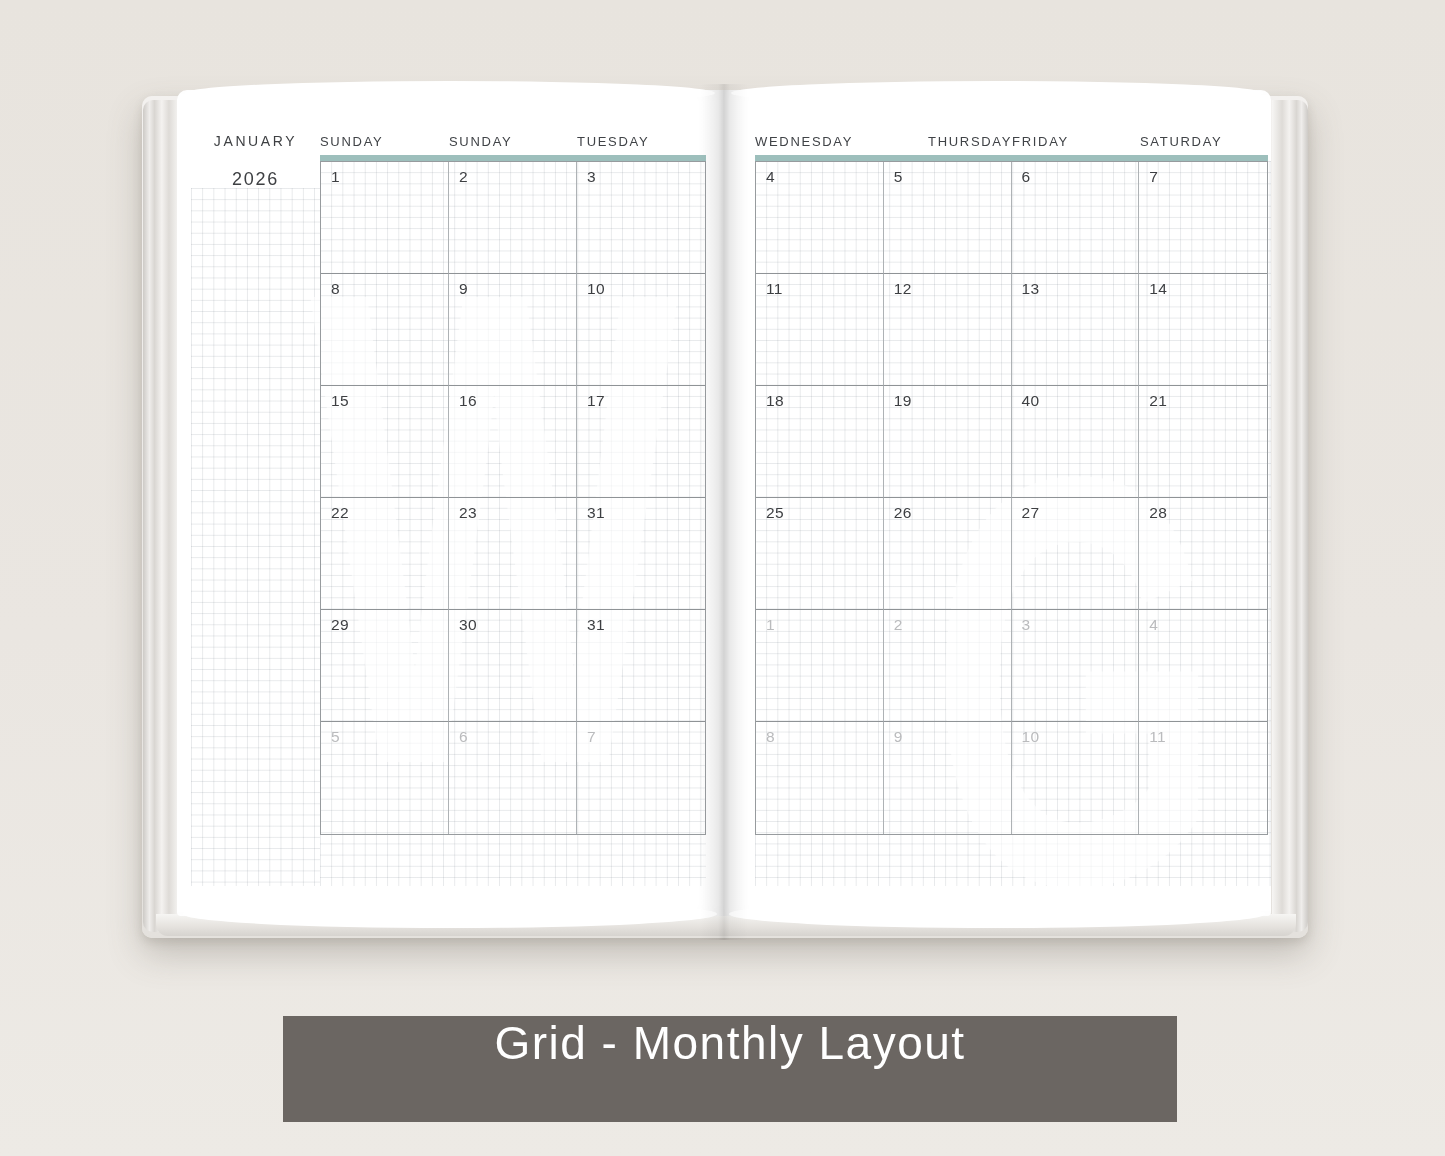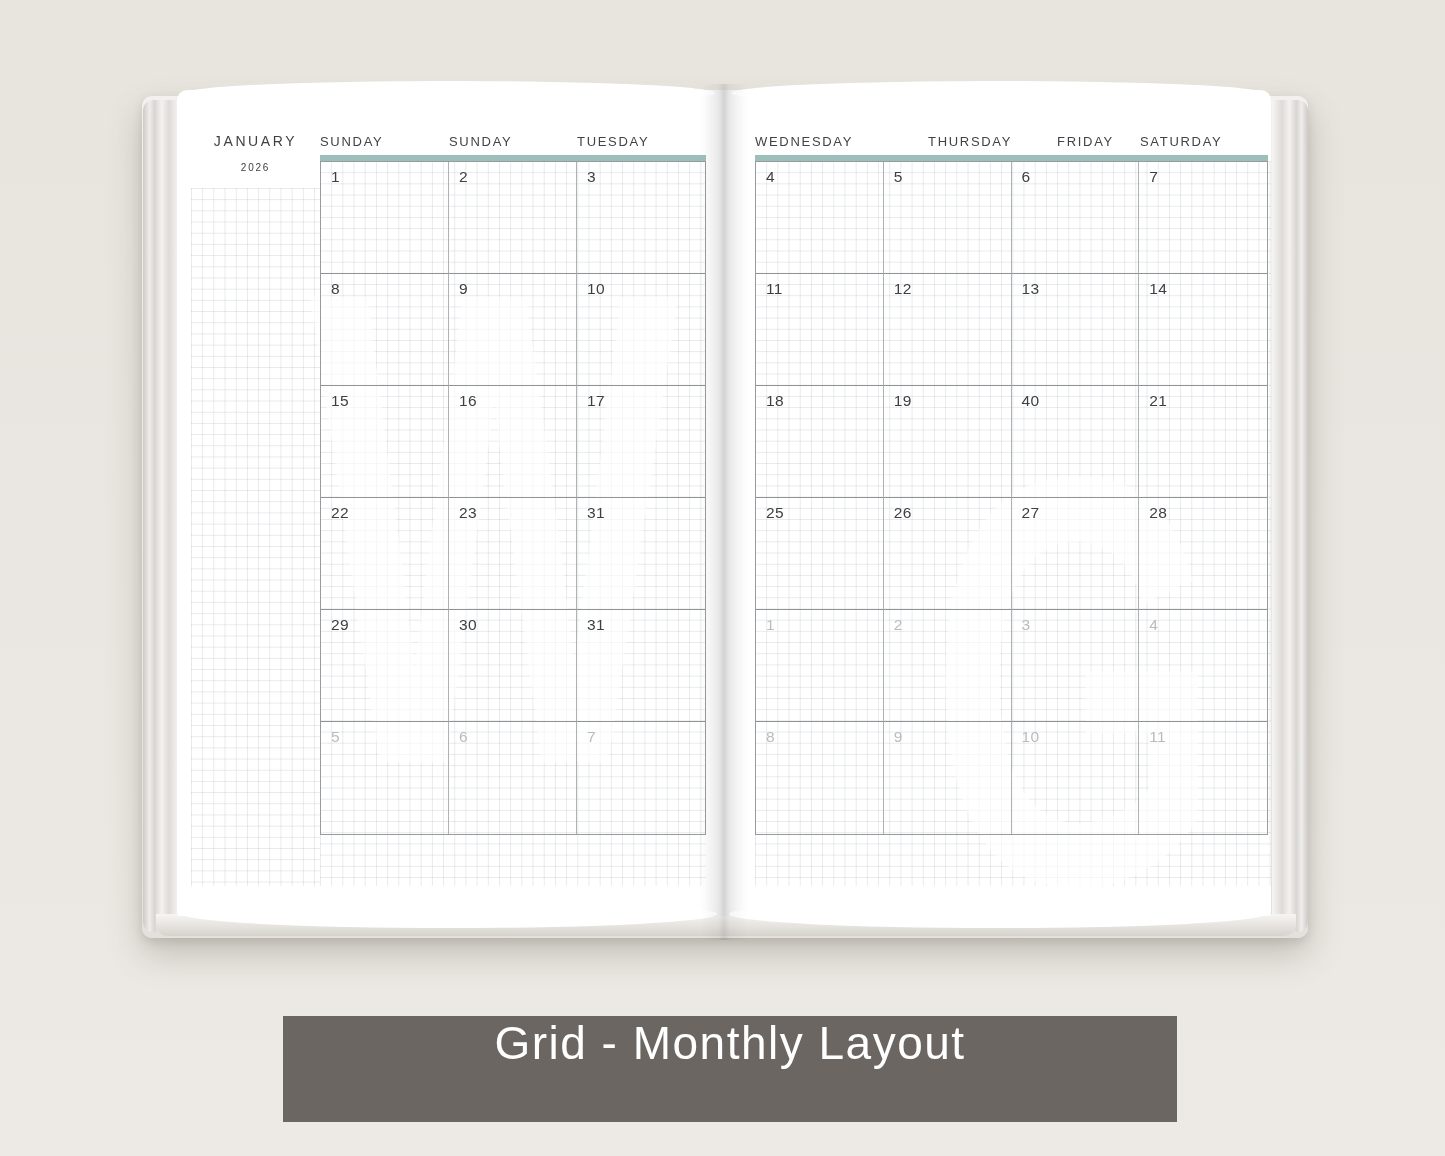--- a/index.html
+++ b/index.html
@@ -46,21 +46,21 @@
   #graph-left{left:320px;top:161px;width:386px;height:725px;}
   #graph-right{left:755px;top:161px;width:516px;height:725px;}
   
   .watermark{position:absolute;z-index:3;color:rgba(255,255,255,.62);
     font-weight:700;line-height:1;pointer-events:none;user-select:none;}
   #wm-left{left:310px;top:190px;font-size:520px;transform:scale(.75,1.3);transform-origin:top left;}
   #wm-right{left:930px;top:390px;font-size:520px;transform:scale(.72,1.12);transform-origin:top left;}
   
   .month-block{position:absolute;left:191px;top:133px;width:129px;text-align:center;z-index:4;}
   .month-label{font-size:14px;letter-spacing:2.6px;color:#3e4043;}
-  .year-label{font-size:10px;letter-spacing:1.8px;color:#3e4043;margin-top:13px;}
+  .year-label{font-size:18px;letter-spacing:1.8px;color:#3e4043;margin-top:20px;}
   .day-header{position:absolute;top:134px;text-align:left;font-size:13px;
     letter-spacing:1.7px;color:#404347;z-index:4;}
   .accent-bar{position:absolute;top:155px;height:6px;background:var(--accent,#9dbfbc);z-index:4;}
   #bar-left{left:320px;width:386px;}
   #bar-right{left:755px;width:513px;}
   .cal-table{position:absolute;top:161px;height:674px;display:grid;z-index:4;
     border:1px solid #979b9e;box-sizing:border-box;grid-template-rows:repeat(6,1fr);}
   #table-left{left:320px;width:386px;grid-template-columns:repeat(3,1fr);}
   #table-right{left:755px;width:513px;grid-template-columns:repeat(4,1fr);}
   .cal-cell{border-right:1px solid #aeb2b5;border-bottom:1px solid #8f9396;
@@ -99,21 +99,21 @@
     <div class="month-label">JANUARY</div>
     <div class="year-label">2026</div>
   </div>
 
   <div class="day-header" style="left:320px;width:129px;">SUNDAY</div>
   <div class="day-header" style="left:449px;width:129px;">SUNDAY</div>
   <div class="day-header" style="left:577px;width:129px;">TUESDAY</div>
 
   <div class="day-header" style="left:755px;width:128px;">WEDNESDAY</div>
   <div class="day-header" style="left:928px;width:128px;">THURSDAY</div>
-  <div class="day-header" style="left:1057px;width:128px;">FRIDAY</div>
+  <div class="day-header" style="left:1012px;width:128px;">FRIDAY</div>
   <div class="day-header" style="left:1140px;width:128px;">SATURDAY</div>
 
   <div class="accent-bar" id="bar-left"></div>
   <div class="accent-bar" id="bar-right"></div>
 
   <div class="cal-table" id="table-left">
       <div class="cal-cell"><span class="date-num">1</span></div>
       <div class="cal-cell"><span class="date-num">2</span></div>
       <div class="cal-cell"><span class="date-num">3</span></div>
       <div class="cal-cell"><span class="date-num">8</span></div>

